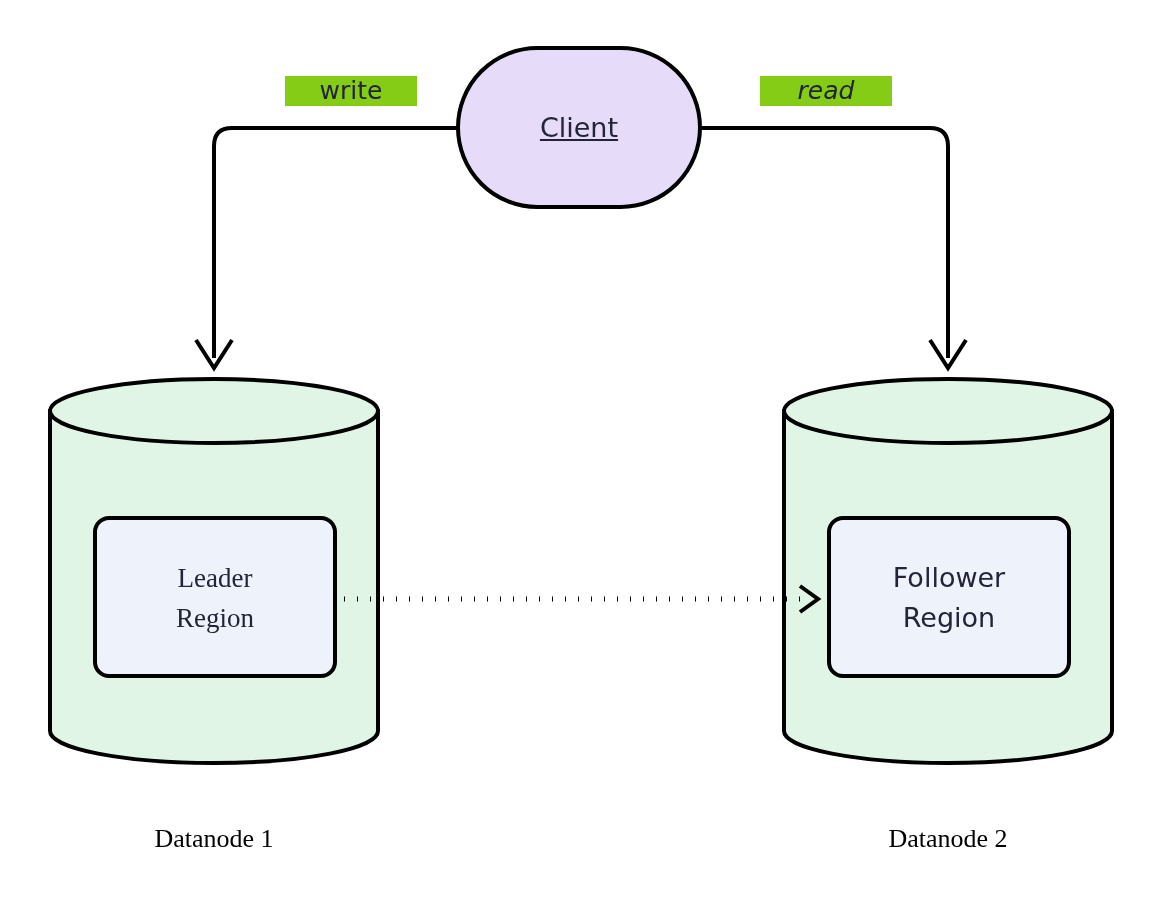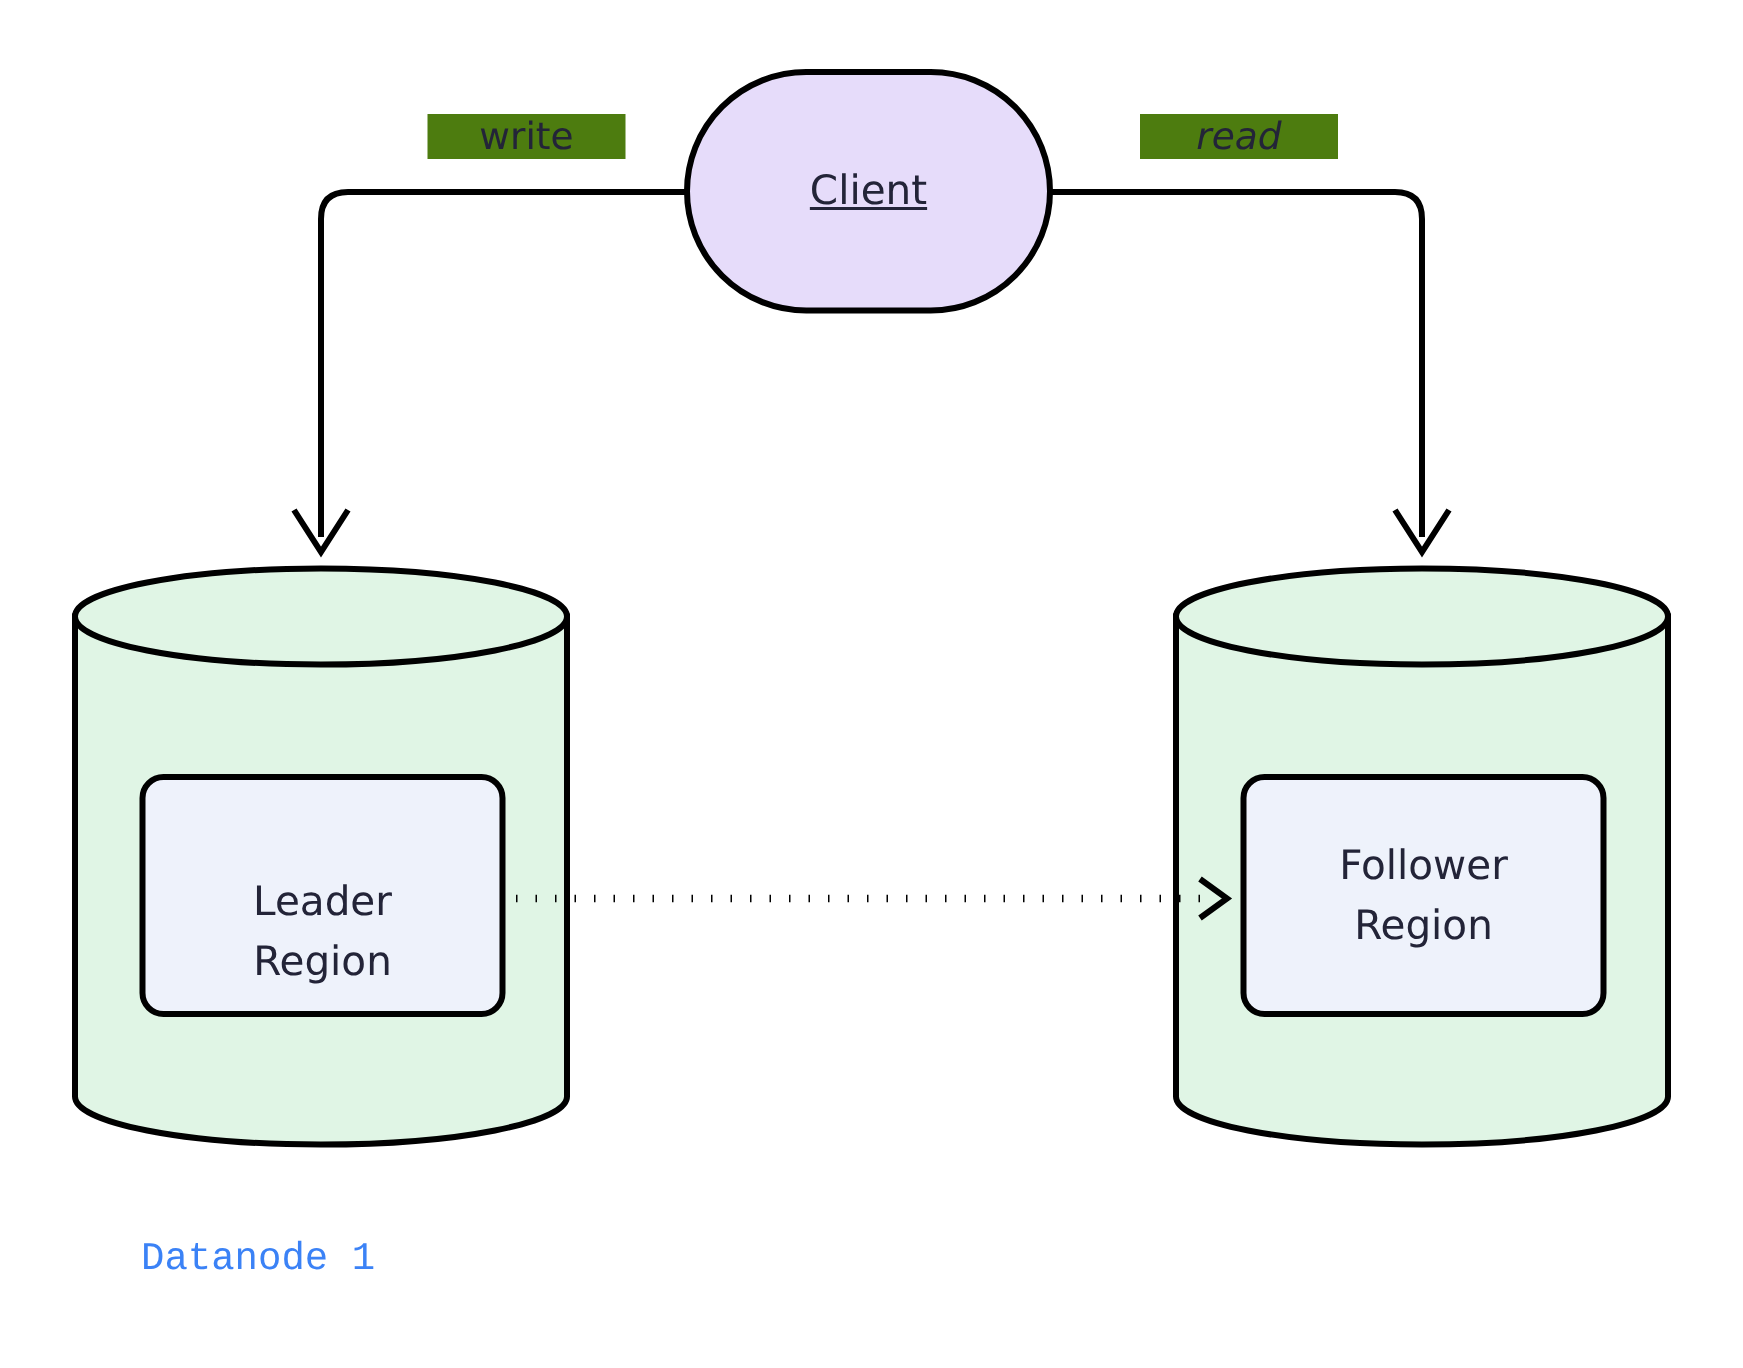--- a/index.html
+++ b/index.html
@@ -36,34 +36,35 @@
     white-space: pre-line;
     pointer-events: none;
   }
   .edge-label {
     position: absolute;
     text-align: center;
     color: #232438;
     font-size: 25px;
     line-height: 30px;
     font-family: "DejaVu Sans", "Liberation Sans", sans-serif;
-    background: #4d7c0f;
+    background: #84cc16;
     padding: 0 6px;
   }
   .caption-text {
     position: absolute;
-    color: #3b82f6;
+    text-align: center;
+    color: #000000;
     font-size: 26px;
     line-height: 34px;
-    font-family: Liberation Mono, monospace;
+    font-family: Liberation Serif, serif;
   }
   
   #client-label { left: 458px; top: 108px; width: 242px; text-decoration: underline; }
   
-  #leader-region-label   { left: 95px;  top: 582px; width: 240px; }
+  #leader-region-label   { left: 95px;  top: 558px; width: 240px; font-family: Liberation Serif, serif; }
   #follower-region-label { left: 829px; top: 558px; width: 240px; }
   
   #write-label { left: 285px; top: 76px;  width: 120px; }
   #read-label  { left: 760px; top: 76px;  width: 120px; font-style: italic; }
   #datasync-label { left: 483px; top: 541px; width: 200px; }
   
   #datanode1-caption { left: 94px;  top: 822px; width: 240px; }
   #datanode2-caption { left: 828px; top: 822px; width: 240px; }
 </style>
 </head>
@@ -123,14 +124,15 @@
   <div class="node-text" id="follower-region-label">Follower
 Region</div>
 
   <div class="edge-label" id="write-label">write</div>
 
   <div class="edge-label" id="read-label">read</div>
 
 
   <div class="caption-text" id="datanode1-caption">Datanode 1</div>
 
+  <div class="caption-text" id="datanode2-caption">Datanode 2</div>
 
 </div>
 
 </body></html>

